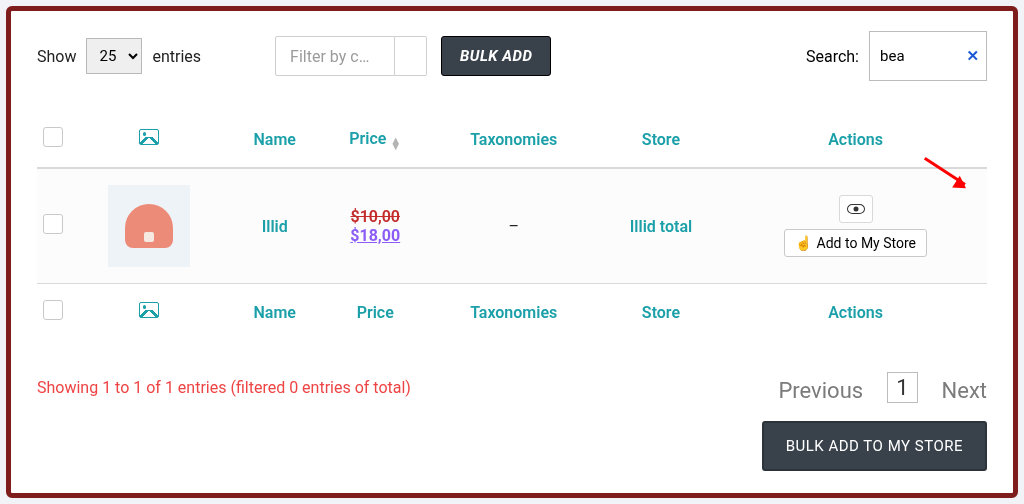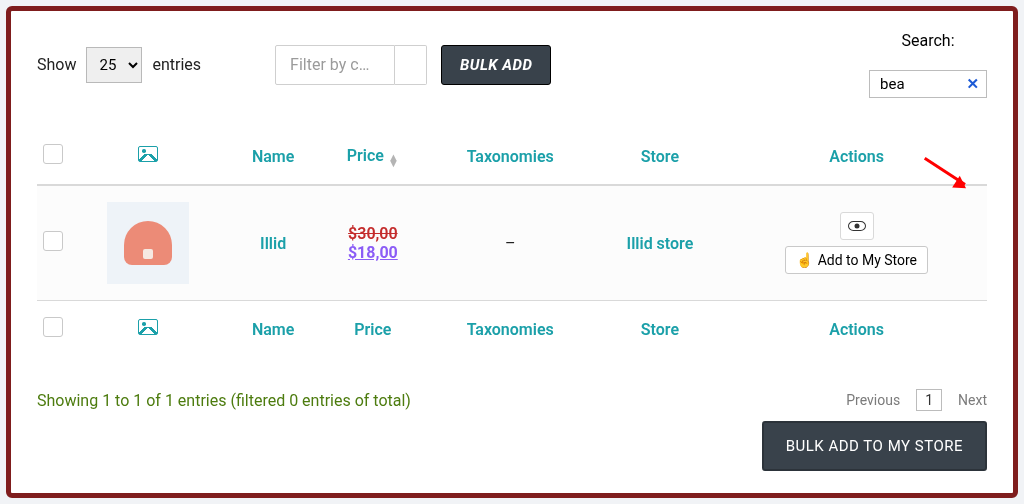--- a/index.html
+++ b/index.html
@@ -7,23 +7,23 @@
     .card { background: #fff; border: 5px solid #7f1d1d; border-radius: 6px; padding: 20px 26px 24px 26px; height: 492px; position: relative; }
     .toolbar { display: flex; align-items: center; gap: 14px; margin-bottom: 30px; }
     .show-group { display: flex; align-items: center; gap: 10px; font-size: 16px; color: #222; }
     .select { height: 36px; border: 1px solid #b9b9b9; font-size: 15px; padding: 3px 8px; }
     .select.per-page { width: 56px; }
     .filter-group { display: flex; margin-left: 60px; }
     .filter-btn { height: 40px; border: 1px solid #cfcfcf; background: #fff; color: #9b9b9b; font-size: 16px; padding: 0 14px; border-radius: 2px 0 0 2px; width: 120px; text-align: left; overflow: hidden; white-space: nowrap; text-overflow: ellipsis; cursor: pointer; }
     .filter-toggle { width: 32px; height: 40px; border: 1px solid #cfcfcf; border-left: none; background: #fff; border-radius: 0 2px 2px 0; cursor: pointer; }
     .product-select { height: 40px; border: 1px solid #bcbcbc; padding: 0 30px 0 12px; font-size: 15px; width: 160px; appearance: none; -webkit-appearance: none; background-image: linear-gradient(45deg, transparent 50%, #333 50%), linear-gradient(135deg, #333 50%, transparent 50%); background-position: calc(100% - 16px) 17px, calc(100% - 11px) 17px; background-size: 5px 5px; background-repeat: no-repeat; }
     .bulk-add { height: 40px; background: #39424b; color: #fff; border: 1px solid #000; border-radius: 3px; font-weight: 700; letter-spacing: .5px; padding: 0 18px; font-size: 15px; cursor: pointer; font-style: italic; }
-    .search-group { margin-left: auto; display: flex; align-items: center; gap: 20px; font-size: 16px; flex-direction: column; }
+    .search-group { margin-left: auto; display: flex; align-items: center; gap: 10px; font-size: 16px; }
     .search-box { position: relative; }
-    .search-input { height: 28px; border: 1px solid #bcbcbc; padding: 0 28px 0 10px; font-size: 15px; width: 118px; }
+    .search-input { height: 50px; border: 1px solid #bcbcbc; padding: 0 28px 0 10px; font-size: 15px; width: 118px; }
     .clear-x { position: absolute; right: 8px; top: 50%; transform: translateY(-50%); color: #1c5ad6; font-weight: bold; cursor: pointer; font-size: 15px; }
     table { width: 100%; border-collapse: collapse; }
     th, td { padding: 16px 6px; text-align: center; }
     thead th, tfoot th { color: #1ba0a9; font-weight: 600; font-size: 16px; }
     thead tr { border-bottom: 2px solid #d9d9d9; }
     tfoot tr { border-top: 1px solid #d9d9d9; }
     tbody tr { border-bottom: 1px solid #d9d9d9; background: #fcfcfc; }
     .chk { width: 30px; }
     .checkbox { width: 20px; height: 20px; border: 1px solid #c9c9c9; border-radius: 3px; display: inline-block; background: #fff; cursor: pointer; }
     .img-icon { display: inline-block; width: 20px; height: 16px; border: 1.6px solid #1ba0a9; border-radius: 2px; position: relative; }
@@ -37,22 +37,22 @@
     .new-price { color: #8b5cf6; text-decoration: underline; font-weight: 700; }
     .dash { color: #222; }
     .actions-cell { white-space: nowrap; }
     .eye-btn { display: inline-flex; align-items: center; justify-content: center; width: 34px; height: 28px; border: 1px solid #d9d9d9; border-radius: 3px; background: #fff; cursor: pointer; margin-bottom: 6px; }
     .eye { width: 18px; height: 10px; border: 1.6px solid #333; border-radius: 60%/100%; position: relative; }
     .eye::after { content:""; position:absolute; top:50%; left:50%; width:5px; height:5px; background:#333; border-radius:50%; transform:translate(-50%,-50%); }
     .add-store-btn { display: inline-flex; align-items: center; gap: 4px; border: 1px solid #c9c9c9; background: #fff; font-size: 14px; padding: 5px 10px; border-radius: 3px; cursor: pointer; }
     .hand { font-size: 14px; line-height: 1; }
     .sort { font-size: 11px; color: #b4b4b4; margin-left: 4px; display:inline-flex; flex-direction:column; line-height:6px; }
     .footer-bar { display: flex; align-items: center; justify-content: space-between; margin-top: 32px; }
-    .info-text { font-size: 16px; color: #4d7c0f; }
-    .pager { display: flex; align-items: center; gap: 16px; font-size: 14px; color: #7b7b7b; }
+    .info-text { font-size: 16px; color: #ef4444; }
+    .pager { display: flex; align-items: flex-end; gap: 24px; font-size: 22px; color: #7b7b7b; }
     .page-cur { border: 1px solid #bcbcbc; padding: 2px 8px; color: #333; }
     .bulk-footer { position: absolute; right: 26px; bottom: 22px; }
     .bulk-add-store { background: #39424b; color: #fff; border: 2px solid #2c333a; font-weight: 400; font-size: 15px; letter-spacing: .5px; padding: 14px 22px; border-radius: 3px; cursor: pointer; }
     .arrow { position: absolute; top: 172px; right: 48px; pointer-events: none; }
     .arrow-line { width: 48px; height: 3px; background: #ff0000; transform: rotate(33deg); transform-origin: right center; }
     .arrow-head { position: absolute; right: -2px; top: -5px; width: 0; height: 0; border-top: 7px solid transparent; border-bottom: 7px solid transparent; border-right: 12px solid #ff0000; transform: rotate(213deg); }
   </style>
 </head>
 <body>
 
@@ -101,25 +101,25 @@
     </thead>
 
     <tbody>
       <tr>
         <td class="chk"><span class="checkbox"></span></td>
         <td><div class="thumb">
               <div class="beanie"></div>
             </div></td>
         <td><a href="#" class="name-link">Illid</a></td>
         <td>
-          <div class="old-price">$30,00</div>
+          <div class="old-price">$10,00</div>
           <div class="new-price">$18,00</div>
         </td>
         <td class="dash">–</td>
-        <td><a href="#" class="name-link">Illid store</a></td>
+        <td><a href="#" class="name-link">Illid total</a></td>
         <td class="actions-cell">
           <div><span class="eye-btn">
                 <span class="eye"></span>
               </span></div>
           <button class="add-store-btn">
             <span class="hand">☝</span>
             <span>Add to My Store</span>
           </button>
         </td>
       </tr>

